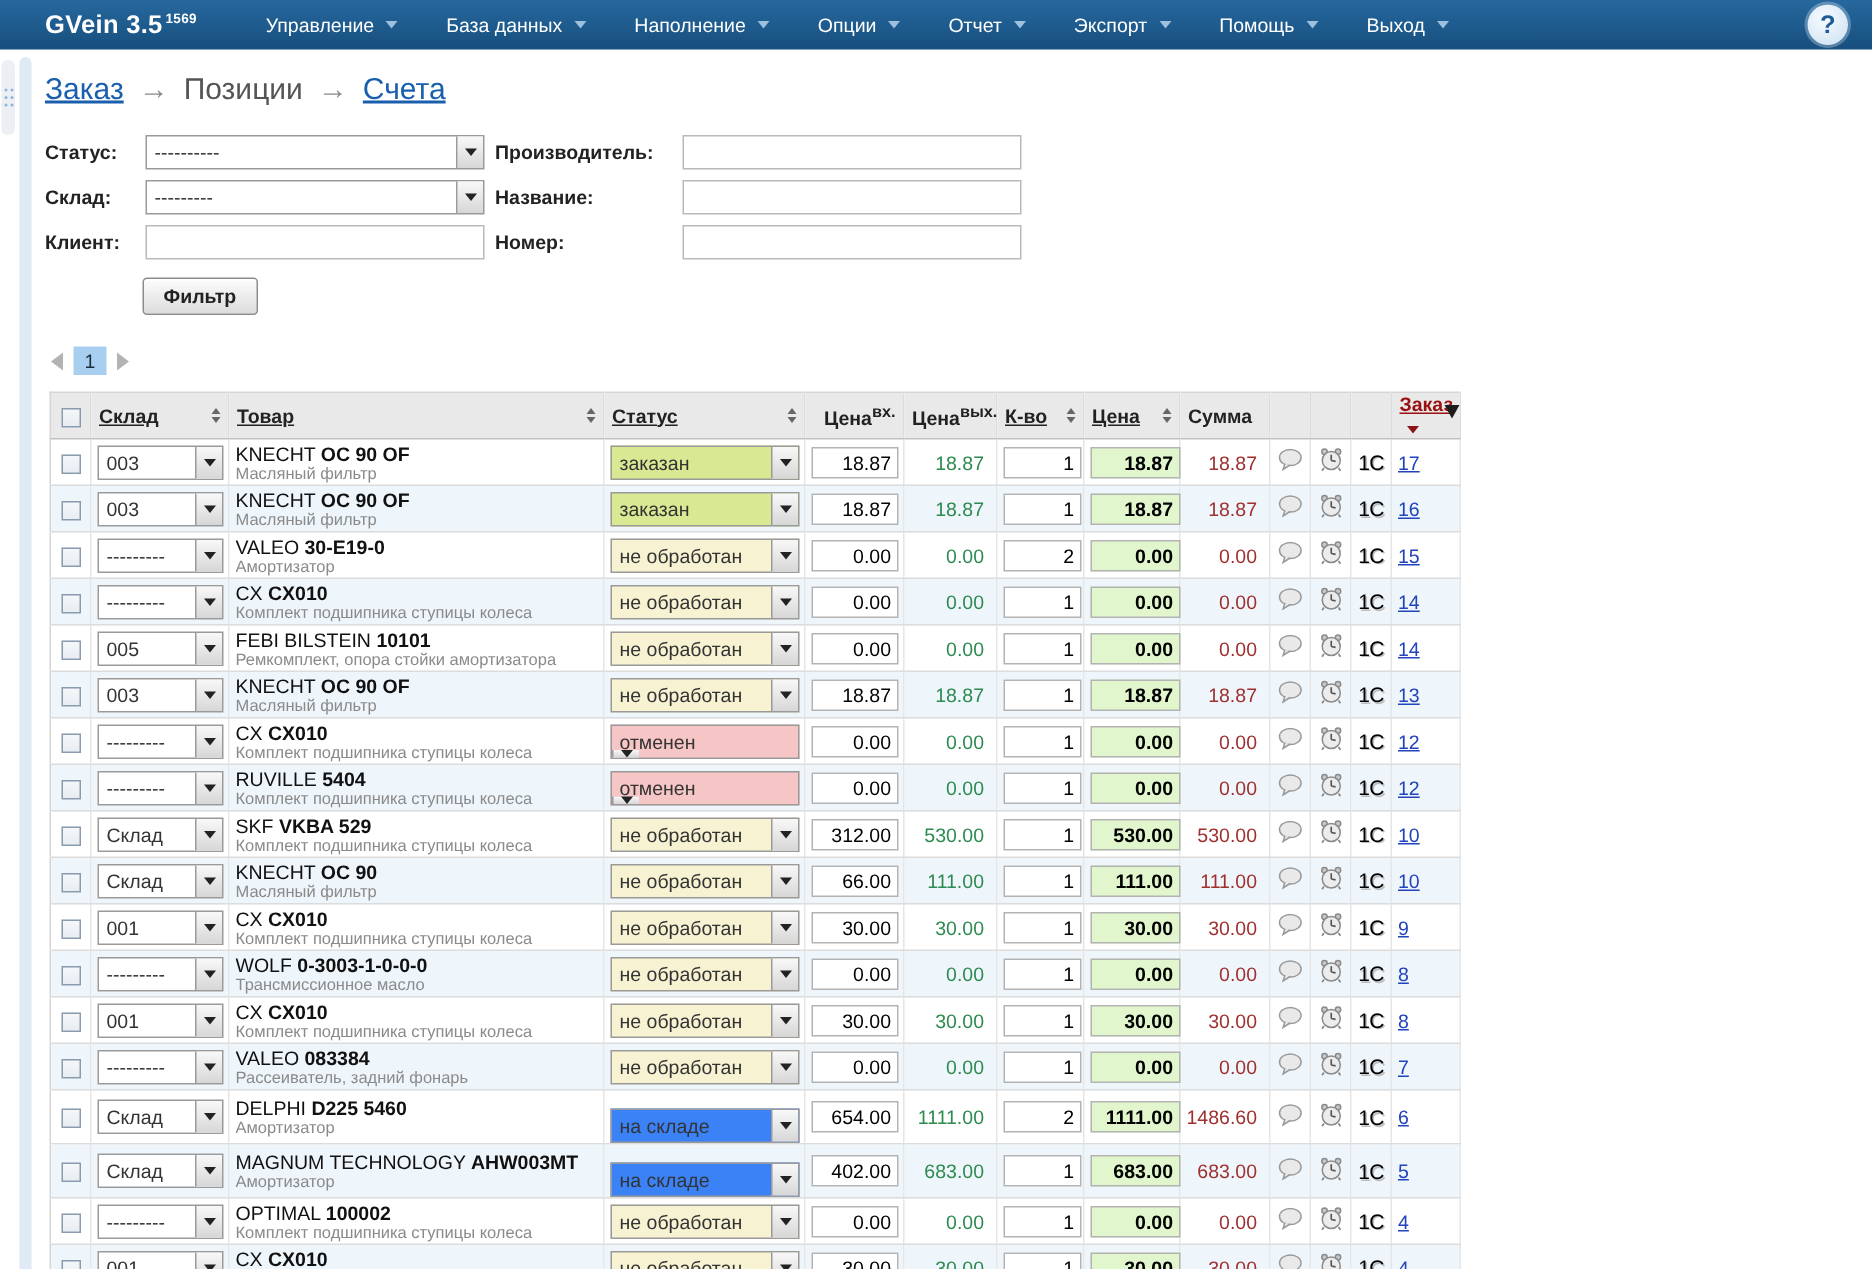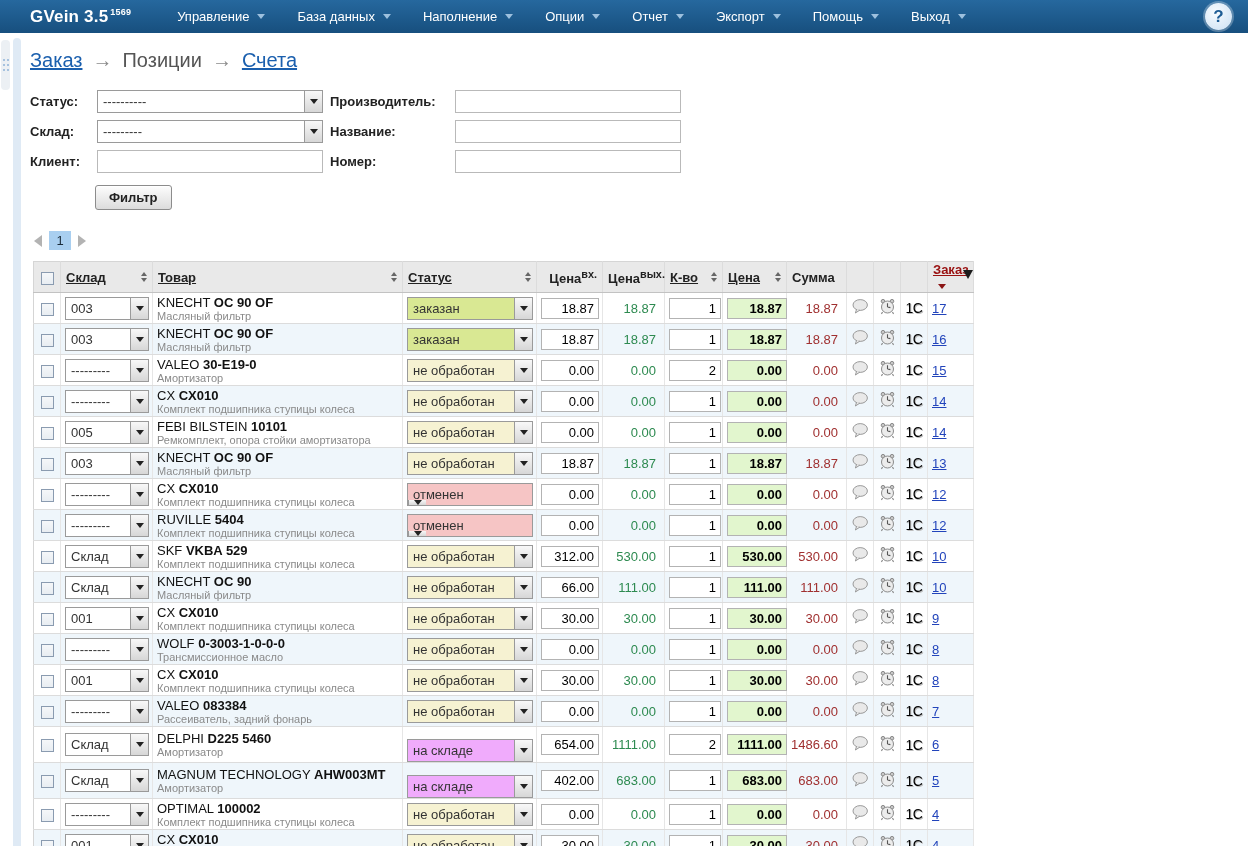--- a/index.html
+++ b/index.html
@@ -94,21 +94,21 @@
   .num { text-align:right; }
   .pout { color:#2d8a50; padding-right:8px; }
   .sum { color:#a03030; padding-right:8px; }
   .cellin { height:21px; border:1px solid #b3b3b3; text-align:right; padding:0 4px;
     font-size:13px; font-family:inherit; background:#fff; }
   .in-pin { width:58px; } .in-qty { width:52px; }
   .in-price { width:60px; background:#e2f6ce; font-weight:bold; }
   .st-ordered { background:#d9e893; }
   .st-unprocessed { background:#f6f2d2; }
   .st-canceled { background:#f6c5c5;flex-direction:column; }
-  .st-instock { background:#f0abfc;margin-top:12px; }
+  .st-instock { background:#3b82f6;margin-top:12px; }
   .ic { display:inline-flex; align-items:center; justify-content:center; cursor:pointer; }
   .onec { font-weight:400; font-size:14px; color:#000000; letter-spacing:-.5px;
     text-shadow:1px 1px 0 #bdbdbd; cursor:pointer; }
   .ord { color:#2244bb; text-decoration:underline; cursor:pointer; font-size:13px; }
 </style>
 </head>
 <body>
 
 <div class="navbar">
   <div class="logo"><span>GVein 3.5</span><sup>1569</sup></div>

